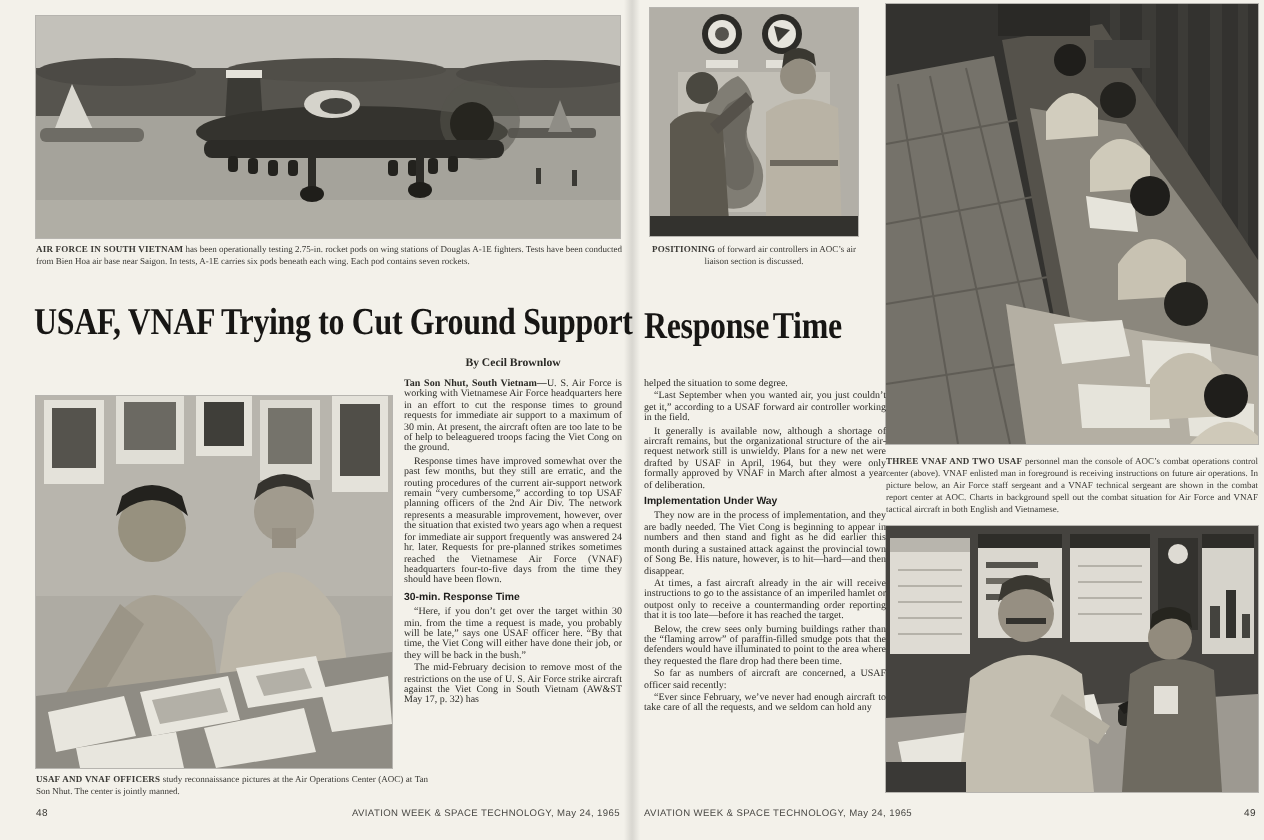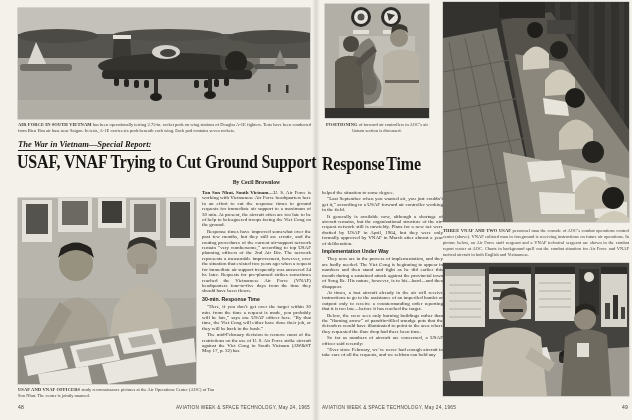--- a/index.html
+++ b/index.html
@@ -73,23 +73,20 @@
         <ellipse cx="138" cy="89" rx="6" ry="4" fill="#1f1e1a"></ellipse>
         <ellipse cx="192" cy="87" rx="6" ry="4" fill="#1f1e1a"></ellipse>
       </g>
     </svg>
   </div>
 
   <div class="abs caption" style="left:18px;top:122px;width:293px;">
     <b>AIR FORCE IN SOUTH VIETNAM</b><span> has been operationally testing 2.75-in. rocket pods on wing stations of Douglas A-1E fighters. Tests have been conducted from Bien Hoa air base near Saigon. In tests, A-1E carries six pods beneath each wing. Each pod contains seven rockets.</span>
   </div>
 
-  <div class="abs kicker" style="left:18px;top:139px;">
-    <span>The War in Vietnam—Special Report:</span>
-  </div>
 
   <div class="abs headline" style="left:17px;top:151px;">USAF, VNAF Trying to Cut Ground Support</div>
 
   <div class="abs byline" style="left:202px;top:179px;width:109px;">By Cecil Brownlow</div>
 
   <div class="abs colblock" style="left:202px;top:190px;width:109px;">
     <p class="para noindent"><b>Tan Son Nhut, South Vietnam—</b><span>U. S. Air Force is working with Vietnamese Air Force headquarters here in an effort to cut the response times to ground requests for immediate air support to a maximum of 30 min. At present, the aircraft often are too late to be of help to beleaguered troops facing the Viet Cong on the ground.</span></p>
     <p class="para">Response times have improved somewhat over the past few months, but they still are erratic, and the routing procedures of the current air-support network remain “very cumbersome,” according to top USAF planning officers of the 2nd Air Div. The network represents a measurable improvement, however, over the situation that existed two years ago when a request for immediate air support frequently was answered 24 hr. later. Requests for pre-planned strikes sometimes reached the Vietnamese Air Force (VNAF) headquarters four-to-five days from the time they should have been flown.</p>
     <div class="subhead">30-min. Response Time</div>
     <p class="para">“Here, if you don’t get over the target within 30 min. from the time a request is made, you probably will be late,” says one USAF officer here. “By that time, the Viet Cong will either have done their job, or they will be back in the bush.”</p>

